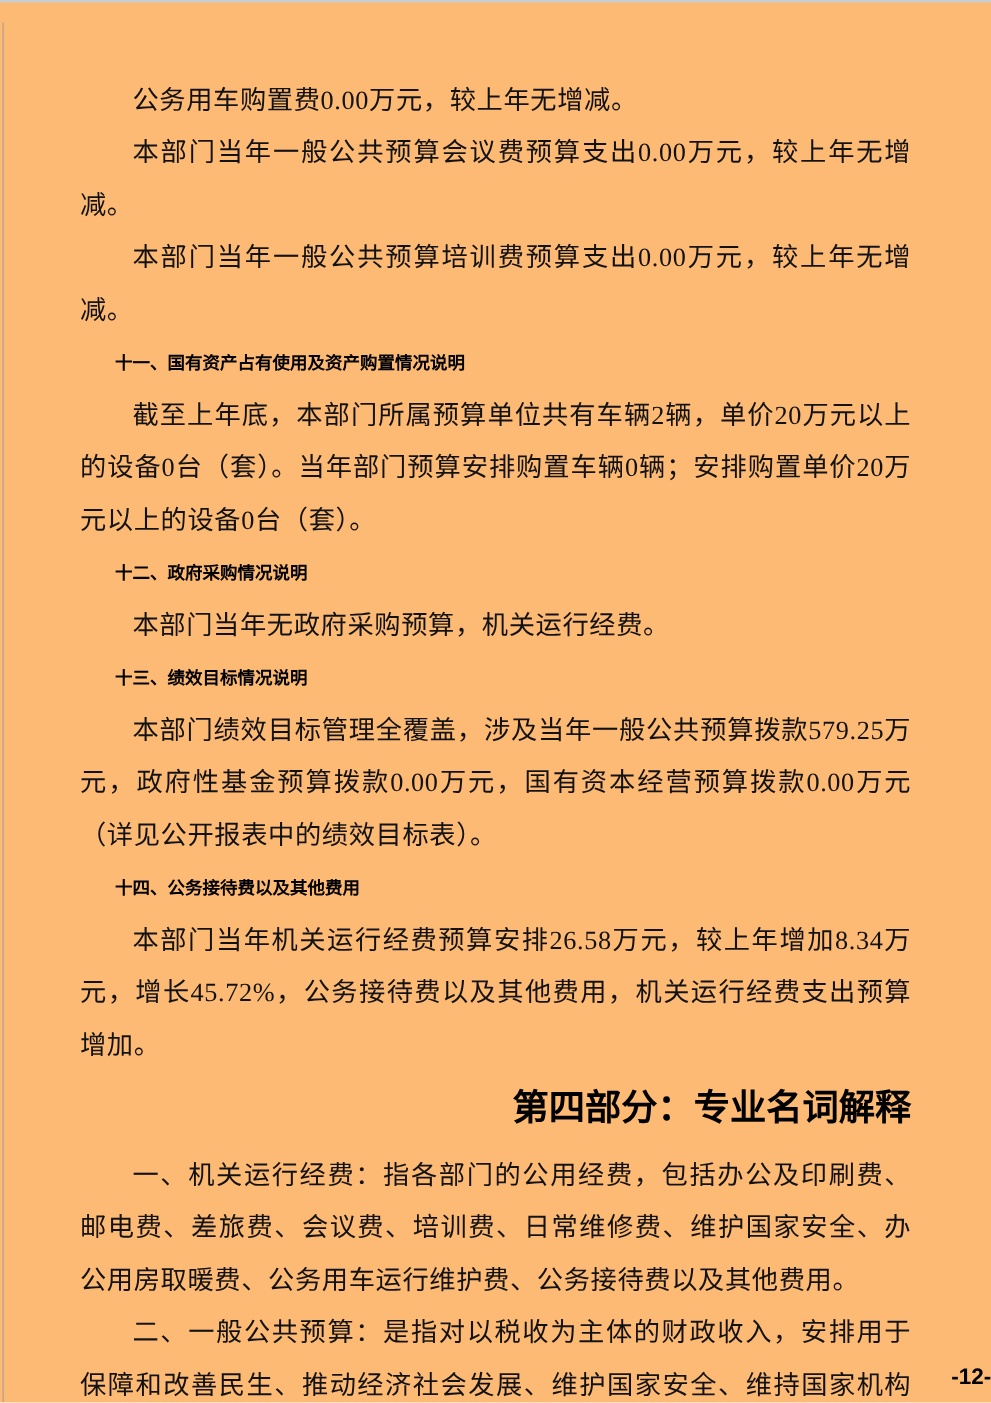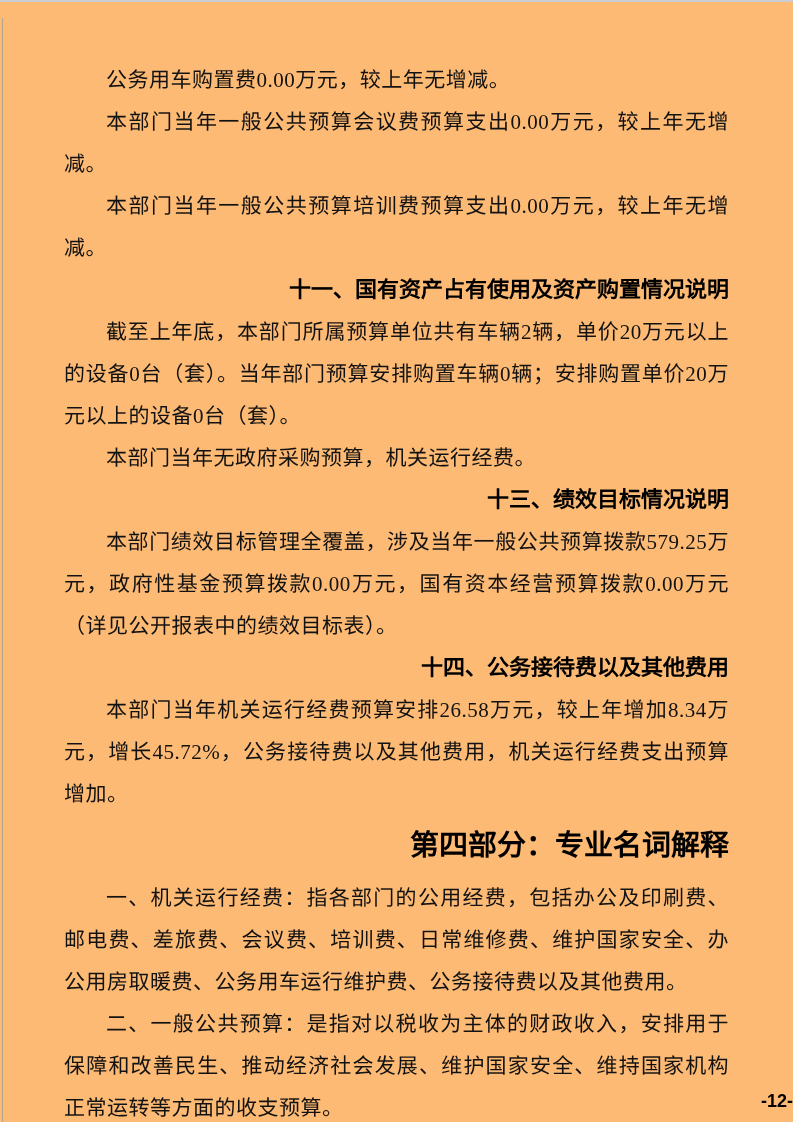--- a/index.html
+++ b/index.html
@@ -45,25 +45,24 @@
     text-align: justify;
     text-justify: inter-character;
     text-indent: 2em;
     color: #121212;
   }
 
   .section-heading {
     margin: 0;
     font-family: "Liberation Sans", "DejaVu Sans", sans-serif;
     font-weight: bold;
-    font-size: 22px;
+    font-size: 14px;
     line-height: 42px;
     text-indent: 2em;
     color: #000000;
-    text-align: right;
   }
 
   .part-title {
     margin: 7px 0 9px 0;
     font-family: "Liberation Sans", "DejaVu Sans", sans-serif;
     font-weight: bold;
     font-size: 29px;
     line-height: 46px;
     text-align: right;
     text-indent: 0;
@@ -98,20 +97,21 @@
     <p class="body-para">公务用车购置费0.00万元，较上年无增减。</p>
 
     <p class="body-para">本部门当年一般公共预算会议费预算支出0.00万元，较上年无增减。</p>
 
     <p class="body-para">本部门当年一般公共预算培训费预算支出0.00万元，较上年无增减。</p>
 
     <h2 class="section-heading">十一、国有资产占有使用及资产购置情况说明</h2>
 
     <p class="body-para">截至上年底，本部门所属预算单位共有车辆2辆，单价20万元以上的设备0台（套）。当年部门预算安排购置车辆0辆；安排购置单价20万元以上的设备0台（套）。</p>
 
+    <h2 class="section-heading">十二、政府采购情况说明</h2>
 
     <p class="body-para">本部门当年无政府采购预算，机关运行经费。</p>
 
     <h2 class="section-heading">十三、绩效目标情况说明</h2>
 
     <p class="body-para">本部门绩效目标管理全覆盖，涉及当年一般公共预算拨款579.25万元，政府性基金预算拨款0.00万元，国有资本经营预算拨款0.00万元（详见公开报表中的绩效目标表）。</p>
 
     <h2 class="section-heading">十四、公务接待费以及其他费用</h2>
 
     <p class="body-para">本部门当年机关运行经费预算安排26.58万元，较上年增加8.34万元，增长45.72%，公务接待费以及其他费用，机关运行经费支出预算增加。</p>

